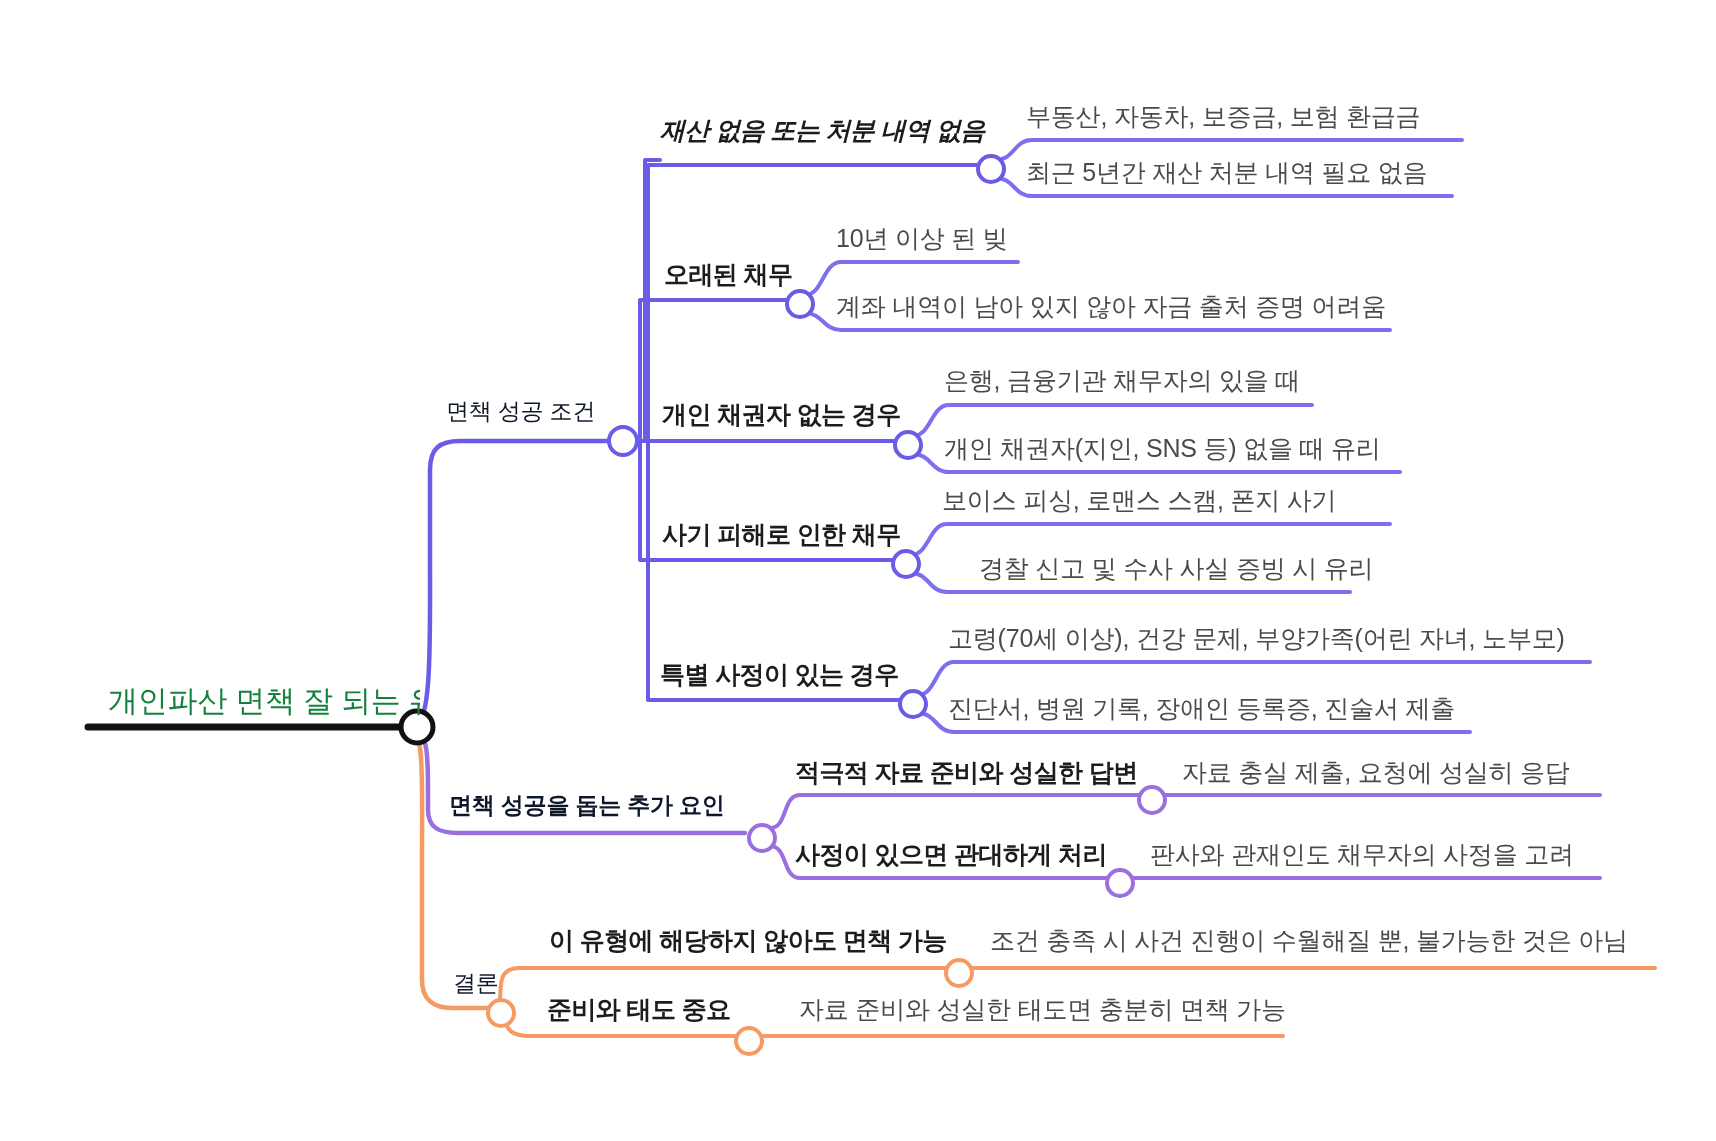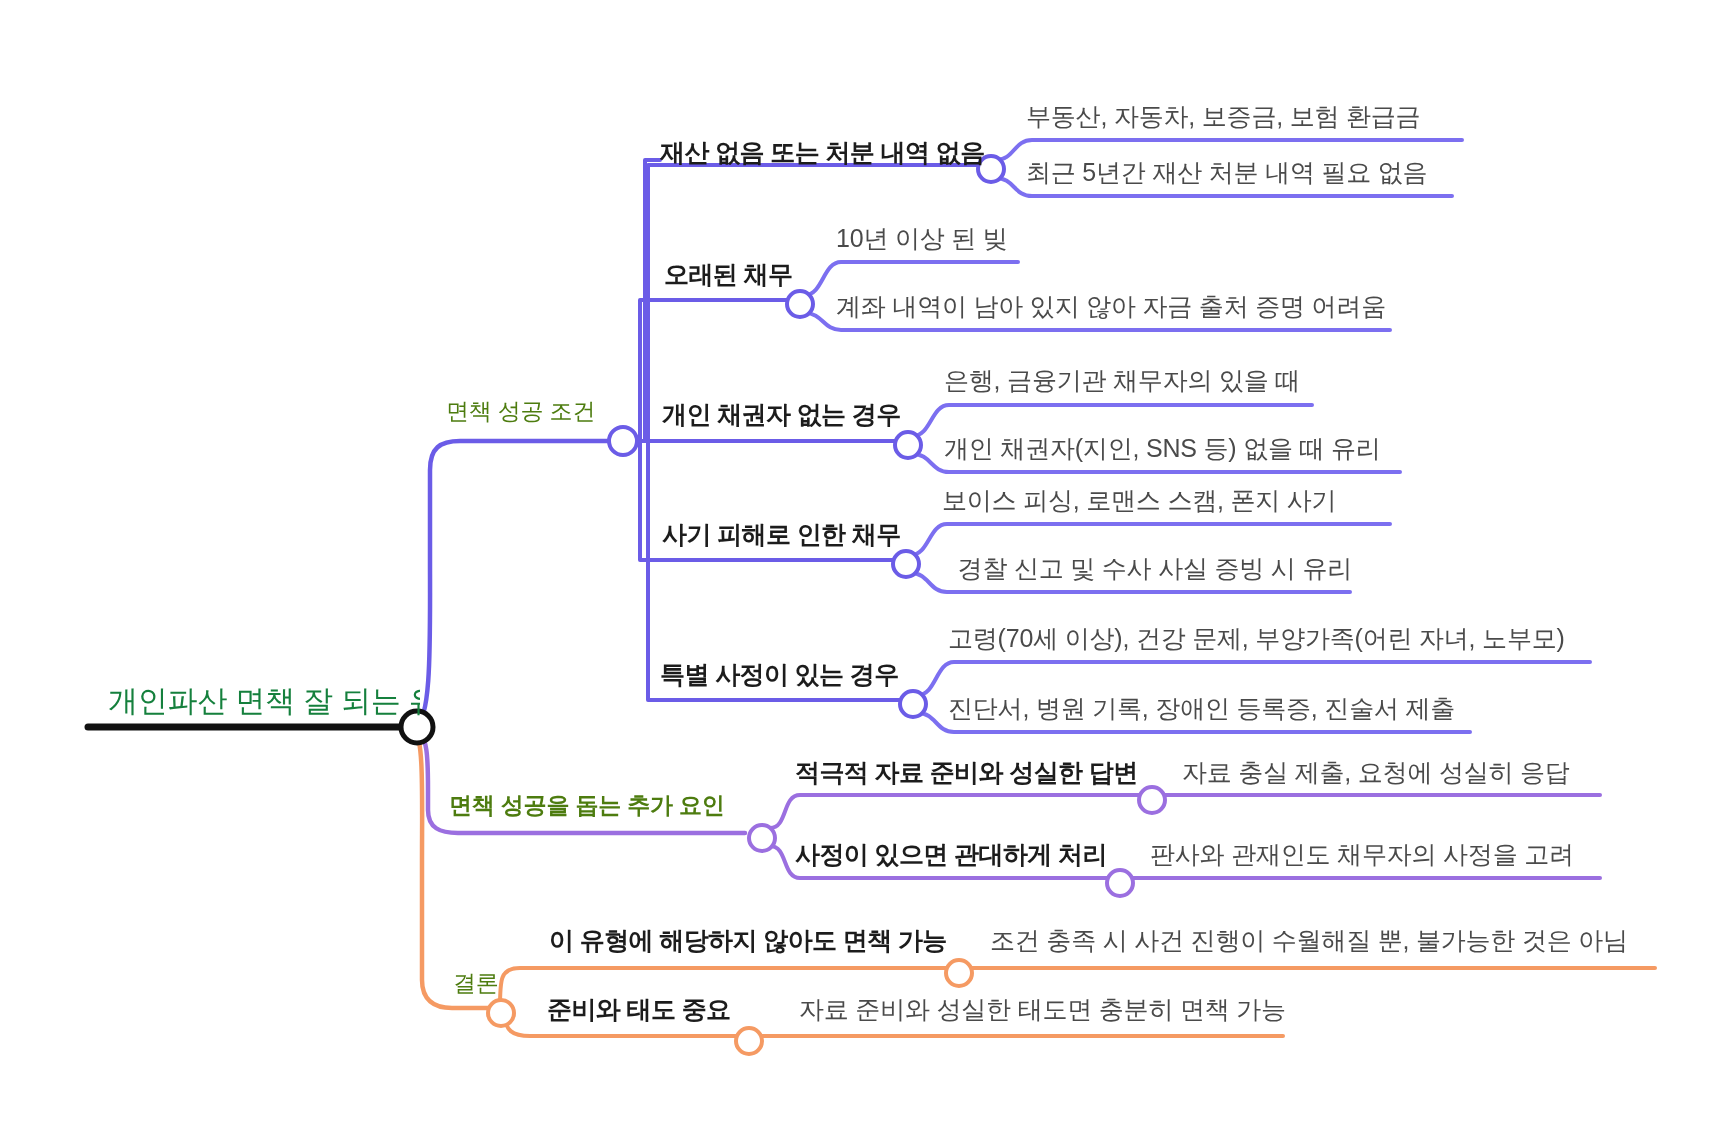--- a/index.html
+++ b/index.html
@@ -24,21 +24,21 @@
     font-weight:bold;
     font-size:25px;
     letter-spacing:-0.6px;
   }
   .lbl.root{
     color:#15803d;
     font-size:30px;
     font-weight:normal;
   }
   .lbl.cat{
-    color:#4d7c0f;
+    color:#0f172a;
     font-size:23px;
   }
   .clip{
     position:absolute;
     overflow:hidden;
     height:40px;
   }
   .clip > .lbl{position:static;display:block;}
 </style>
 </head>
@@ -109,21 +109,21 @@
 <div class="clip" style="left:446px;top:400px;width:176px;">
   <span class="lbl cat">면책 성공 조건</span>
 </div>
 <div class="clip" style="left:449px;top:794px;width:312px;font-weight:bold;">
   <span class="lbl cat">면책 성공을 돕는 추가 요인</span>
 </div>
 <div class="clip" style="left:453px;top:972px;width:110px;">
   <span class="lbl cat">결론</span>
 </div>
 
-<div class="clip" style="left:660px;top:140px;width:334px;">
+<div class="clip" style="left:660px;top:118px;width:334px;font-style:italic;">
   <span class="lbl bold">재산 없음 또는 처분 내역 없음</span>
 </div>
 <div class="clip" style="left:1026px;top:104px;width:440px;">
   <span class="lbl">부동산, 자동차, 보증금, 보험 환급금</span>
 </div>
 <div class="clip" style="left:1026px;top:160px;width:428px;">
   <span class="lbl">최근 5년간 재산 처분 내역 필요 없음</span>
 </div>
 
 <div class="clip" style="left:664px;top:262px;width:140px;">
@@ -145,21 +145,21 @@
 <div class="clip" style="left:944px;top:436px;width:460px;">
   <span class="lbl">개인 채권자(지인, SNS 등) 없을 때 유리</span>
 </div>
 
 <div class="clip" style="left:662px;top:522px;width:246px;">
   <span class="lbl bold">사기 피해로 인한 채무</span>
 </div>
 <div class="clip" style="left:942px;top:488px;width:452px;">
   <span class="lbl">보이스 피싱, 로맨스 스캠, 폰지 사기</span>
 </div>
-<div class="clip" style="left:942px;top:556px;width:410px;text-align:right;">
+<div class="clip" style="left:979px;top:556px;width:410px;">
   <span class="lbl">경찰 신고 및 수사 사실 증빙 시 유리</span>
 </div>
 
 <div class="clip" style="left:660px;top:662px;width:256px;">
   <span class="lbl bold">특별 사정이 있는 경우</span>
 </div>
 <div class="clip" style="left:948px;top:626px;width:648px;">
   <span class="lbl">고령(70세 이상), 건강 문제, 부양가족(어린 자녀, 노부모)</span>
 </div>
 <div class="clip" style="left:948px;top:696px;width:528px;">

